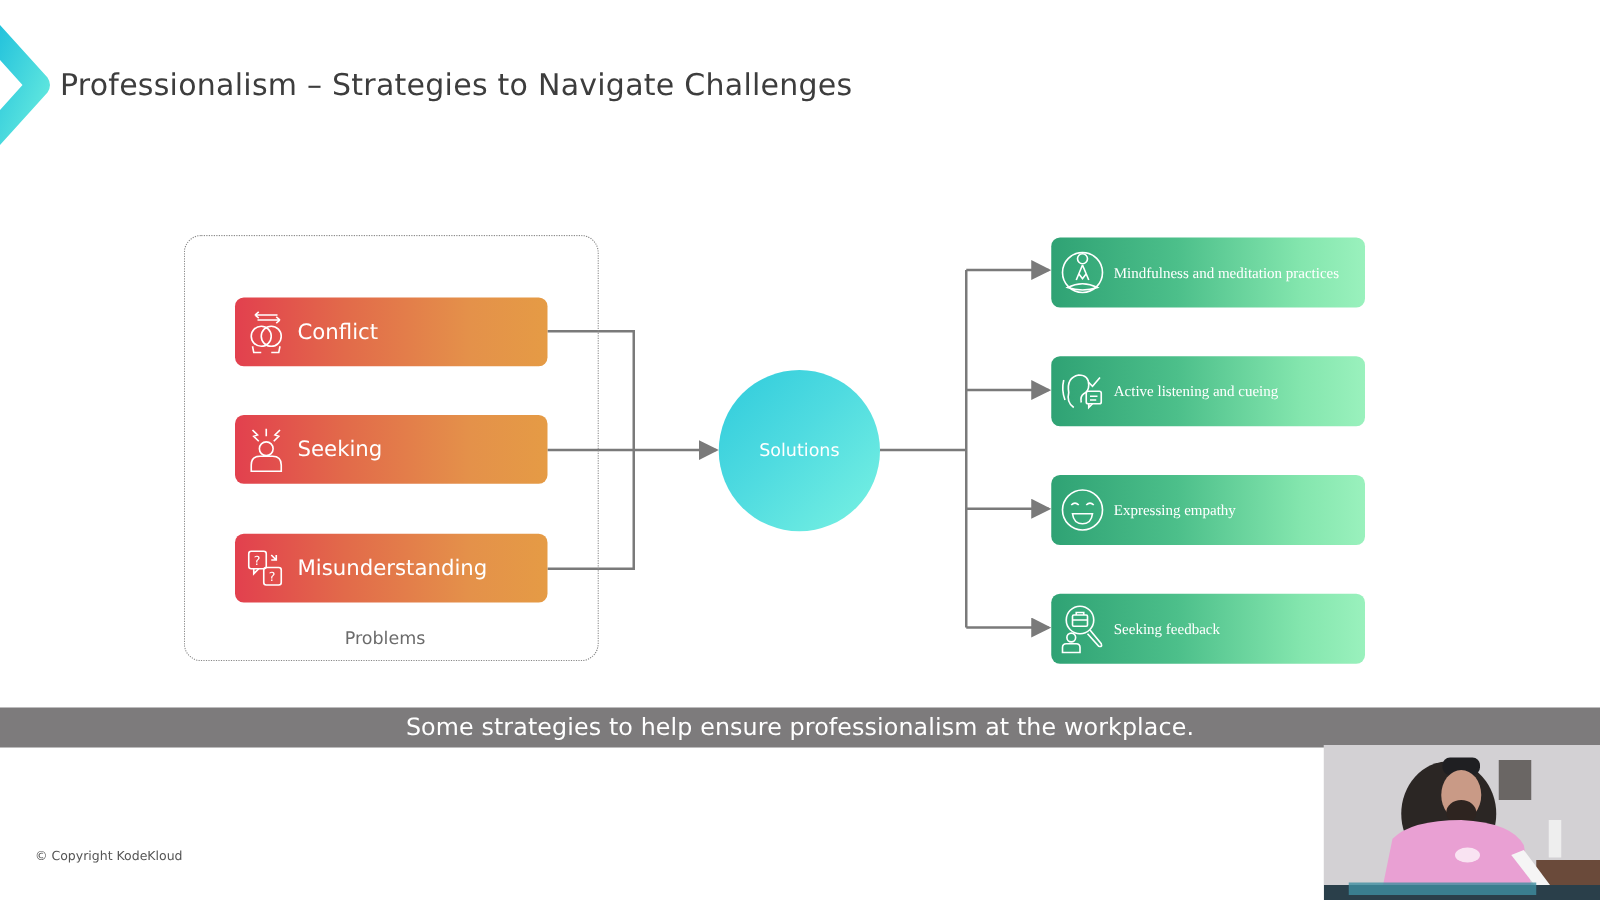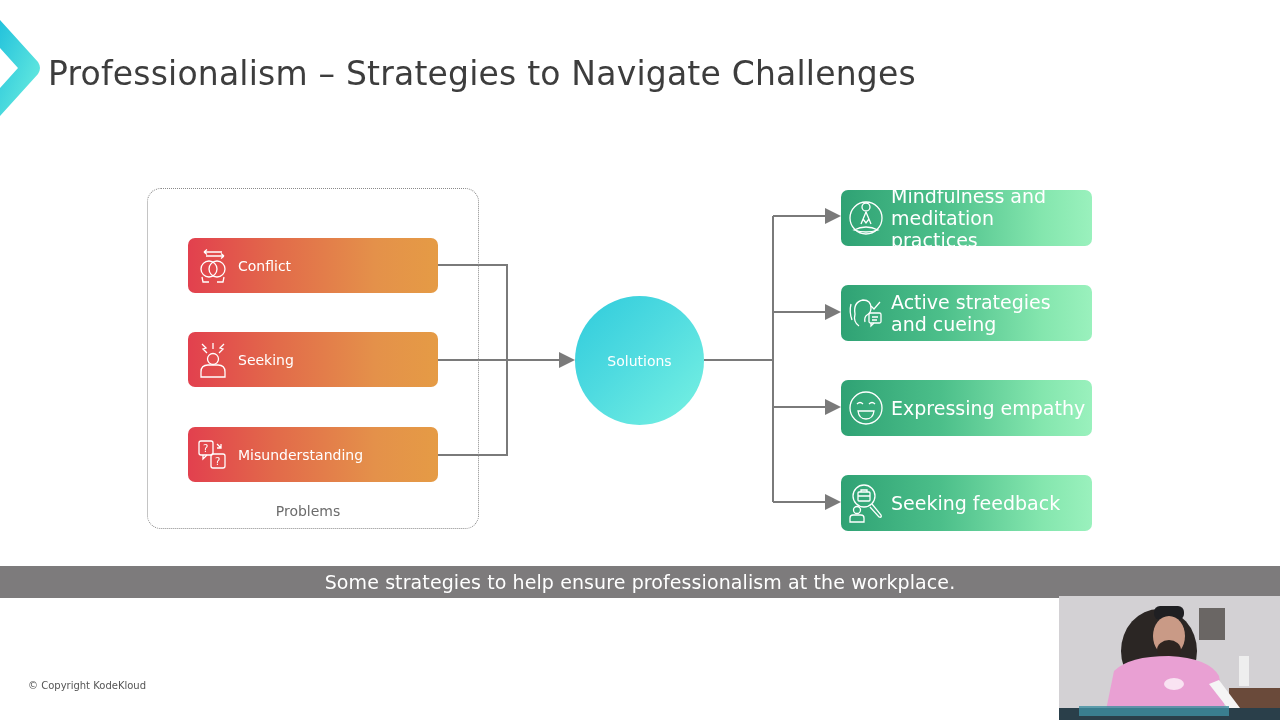--- a/index.html
+++ b/index.html
@@ -4,57 +4,57 @@
 <style>
   * { box-sizing: border-box; margin: 0; padding: 0; }
   html, body { width: 1280px; height: 720px; overflow: hidden; background: #ffffff; }
   body { position: relative; font-family: "DejaVu Sans", sans-serif; }
 
   .logo-chevron { position: absolute; left: 0; top: 18px; width: 44px; height: 100px; }
 
   .title {
     position: absolute; left: 48px; top: 54px;
     font-family: "DejaVu Sans", sans-serif;
-    font-size: 33px; color: #3d3d3d; letter-spacing: 0.2px; white-space: nowrap;
+    font-size: 24px; color: #3d3d3d; letter-spacing: 0.2px; white-space: nowrap;
   }
 
   .problems-frame {
     position: absolute; left: 147px; top: 188px; width: 332px; height: 341px;
     border: 1.5px dotted #8a8a8a; border-radius: 14px;
   }
   .problems-label {
     position: absolute; left: 147px; top: 503px; width: 322px; text-align: center;
     font-size: 14px; color: #6b6b6b;
   }
 
   .problem-box {
     position: absolute; left: 188px; width: 250px; height: 55px;
     border-radius: 7px;
     background: linear-gradient(90deg, #e2404e 0%, #e26a4a 35%, #e4914a 75%, #e59b45 100%);
     display: flex; align-items: center; padding-left: 8px;
   }
   .problem-box .icon { width: 34px; height: 38px; flex: 0 0 34px; margin-right: 8px; }
-  .problem-box .label { color: #ffffff; font-size: 14px; white-space: nowrap; }
+  .problem-box .label { color: #ffffff; font-size: 17px; white-space: nowrap; }
 
   .solutions-circle {
     position: absolute; left: 575px; top: 296px; width: 129px; height: 129px;
     border-radius: 50%;
     background: linear-gradient(135deg, #2fcbdc 0%, #4fdbe0 45%, #79f2e2 100%);
     display: flex; align-items: center; justify-content: center;
   }
   .solutions-circle .label { color: #ffffff; font-size: 14px; }
 
   .solution-box {
     position: absolute; left: 841px; width: 251px; height: 56px;
     border-radius: 7px;
     background: linear-gradient(90deg, #2fa274 0%, #4cbf8a 40%, #84e6ae 80%, #9af1bd 100%);
     display: flex; align-items: center; padding-left: 6px;
   }
   .solution-box .icon { width: 38px; height: 42px; flex: 0 0 38px; margin-right: 6px; }
-  .solution-box .label { color: #ffffff; font-size: 19px; line-height: 22px; }
+  .solution-box .label { color: #ffffff; font-size: 12px; line-height: 22px; font-family: Liberation Serif, serif; }
 
   .connectors { position: absolute; left: 0; top: 0; width: 1280px; height: 560px; pointer-events: none; }
 
   .caption-bar {
     position: absolute; left: 0; top: 566px; width: 1280px; height: 32px;
     background: #7d7b7c; display: flex; align-items: center; justify-content: center;
   }
   .caption-bar .text { color: #ffffff; font-size: 19px; letter-spacing: 0.1px; }
 
   .copyright {
@@ -150,21 +150,21 @@
 </div>
 
 <div class="solution-box" style="top:285px">
   <svg class="icon" viewBox="0 0 38 42" fill="none" stroke="#fff" stroke-width="1.3">
     <path d="M12 34 Q6 30 8 22 Q6 10 16 8 Q24 8 24 16 Q24 21 20 23 Q17 25 18 30"></path>
     <path d="M4 12 Q2 20 5 28"></path>
     <path d="M24 14 L27 17 L33 10"></path>
     <rect x="22" y="21" width="12" height="10" rx="1.5"></rect>
     <path d="M25 25 H31 M25 28 H30 M24 31 L24 34 L27 31"></path>
   </svg>
-  <span class="label" style="max-width:190px">Active strategies and cueing</span>
+  <span class="label" style="max-width:190px">Active listening and cueing</span>
 </div>
 
 <div class="solution-box" style="top:380px">
   <svg class="icon" viewBox="0 0 38 42" fill="none" stroke="#fff" stroke-width="1.3">
     <circle cx="19" cy="21" r="16"></circle>
     <path d="M10 17 Q13 14 16 17 M22 17 Q25 14 28 17"></path>
     <path d="M11 24 H27 Q26 32 19 32 Q12 32 11 24 Z"></path>
   </svg>
   <span class="label">Expressing empathy</span>
 </div>

